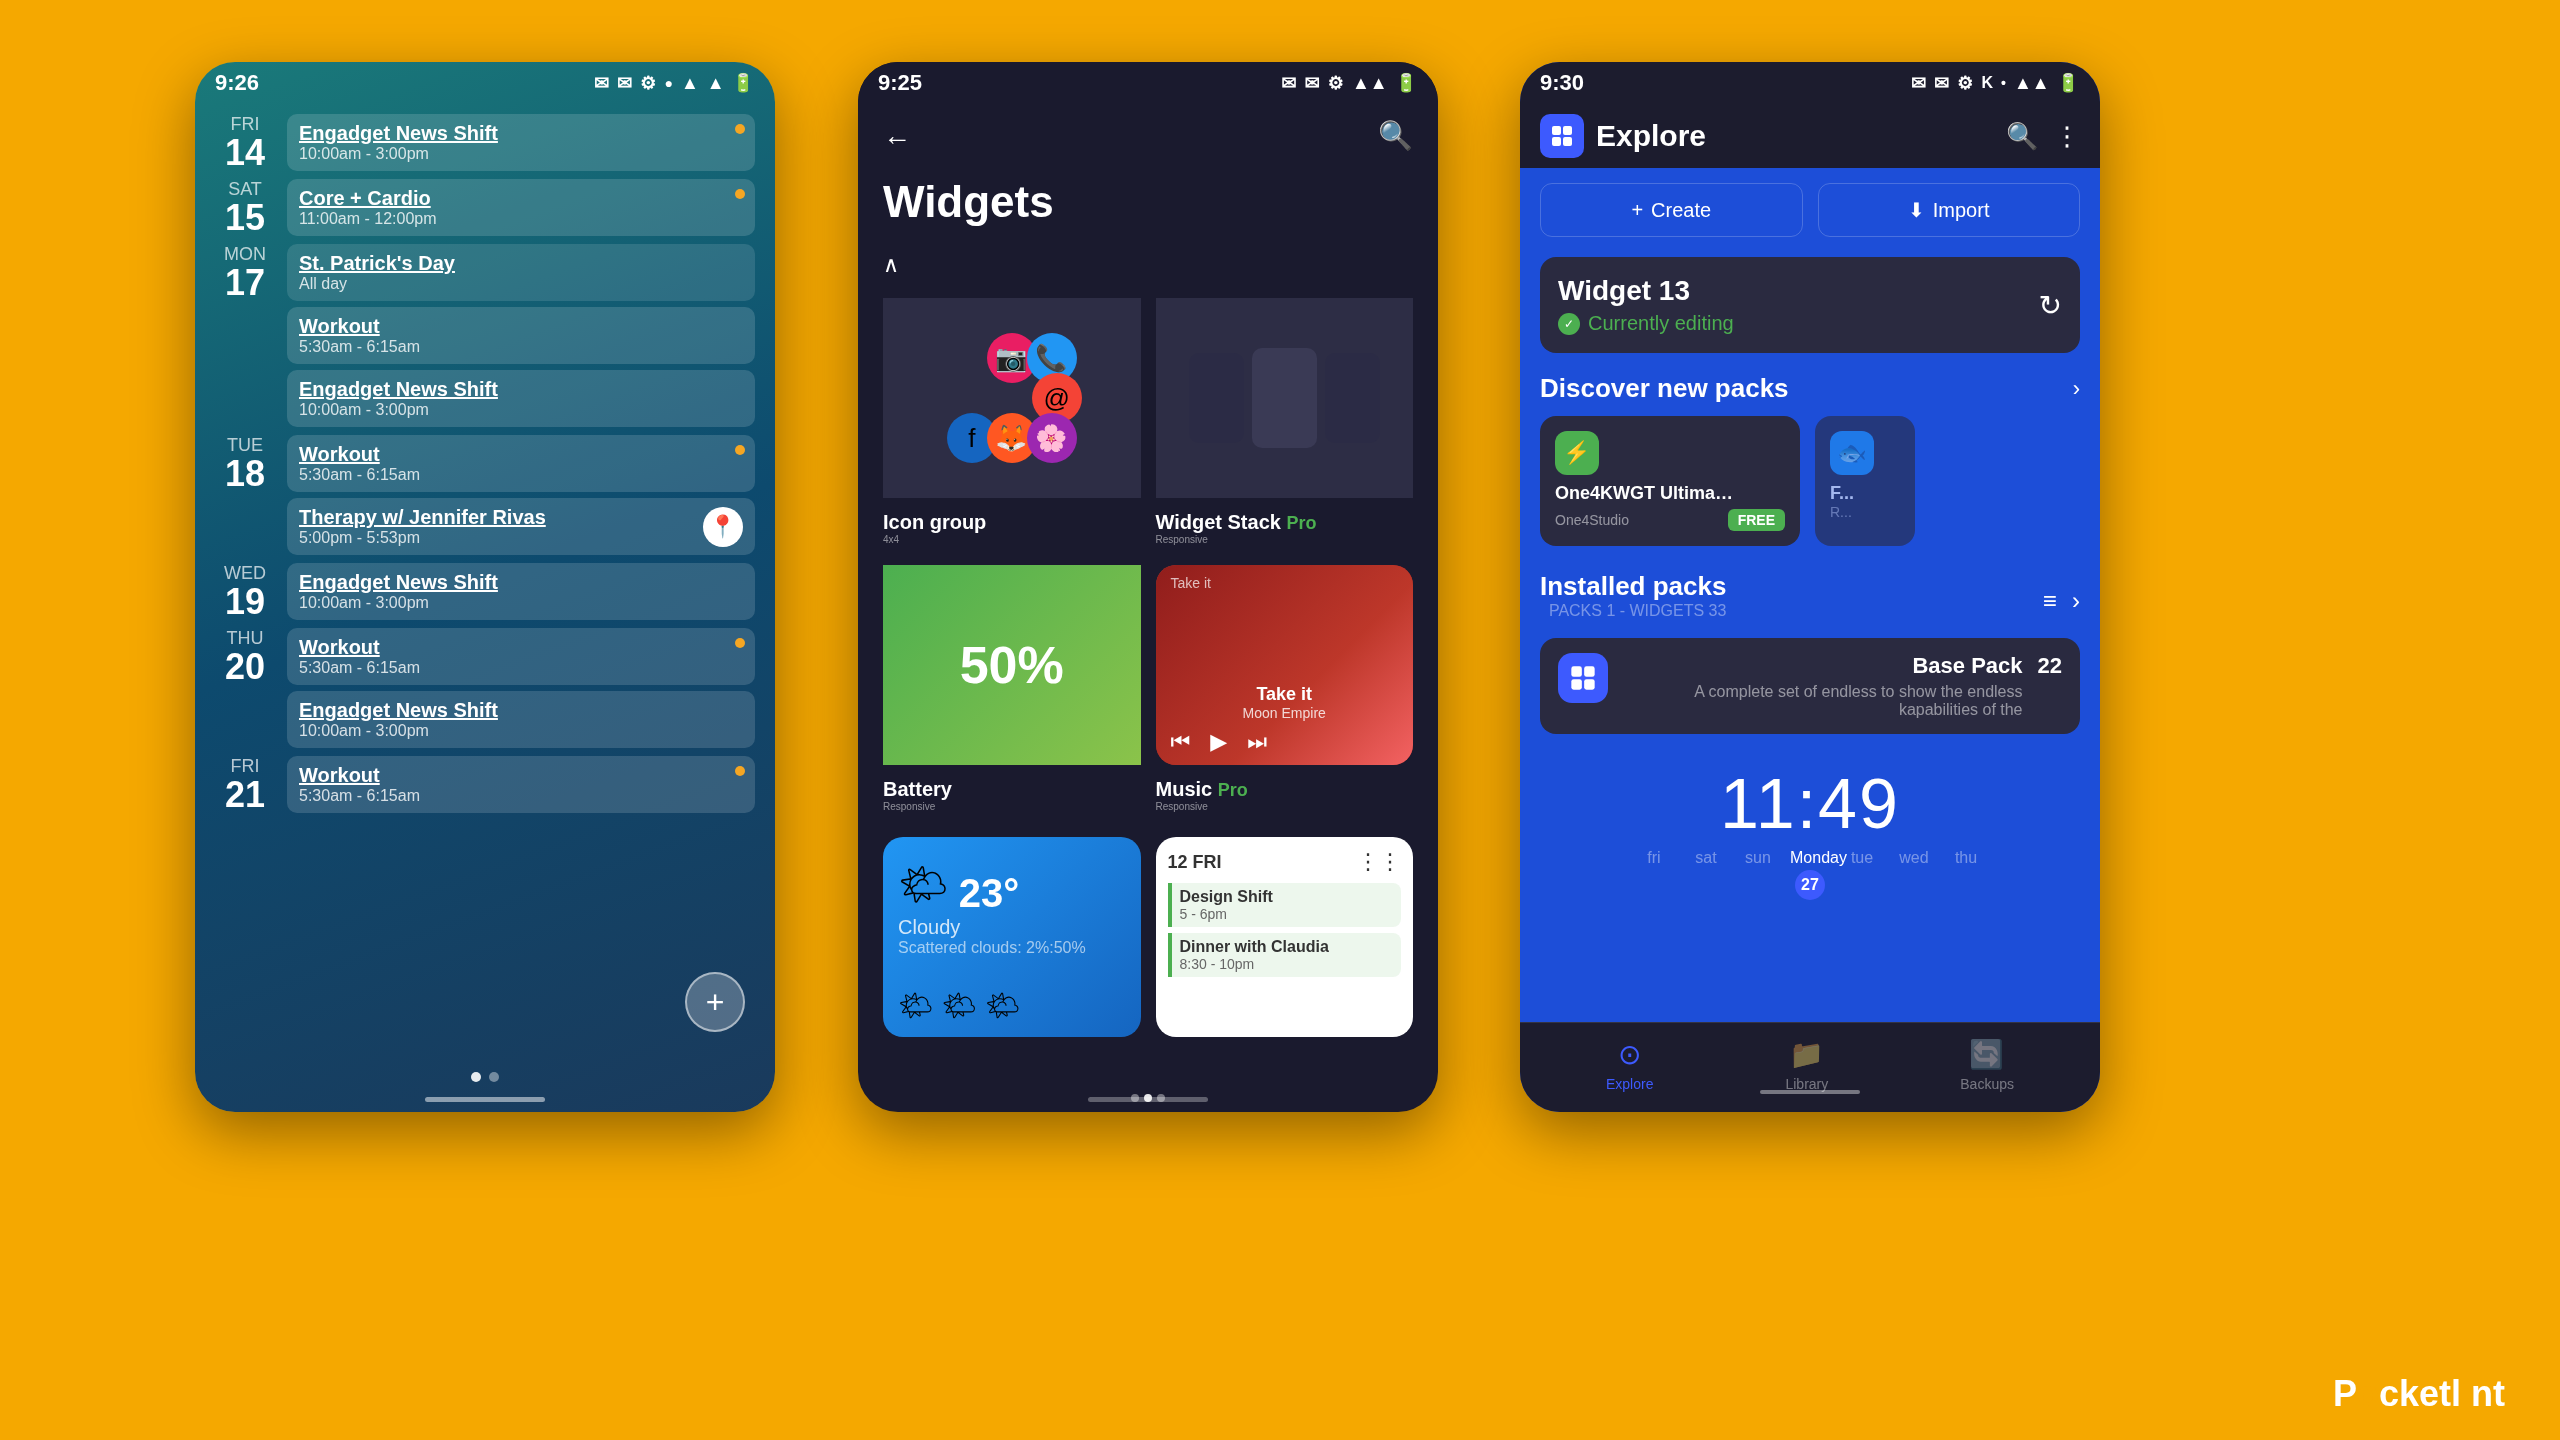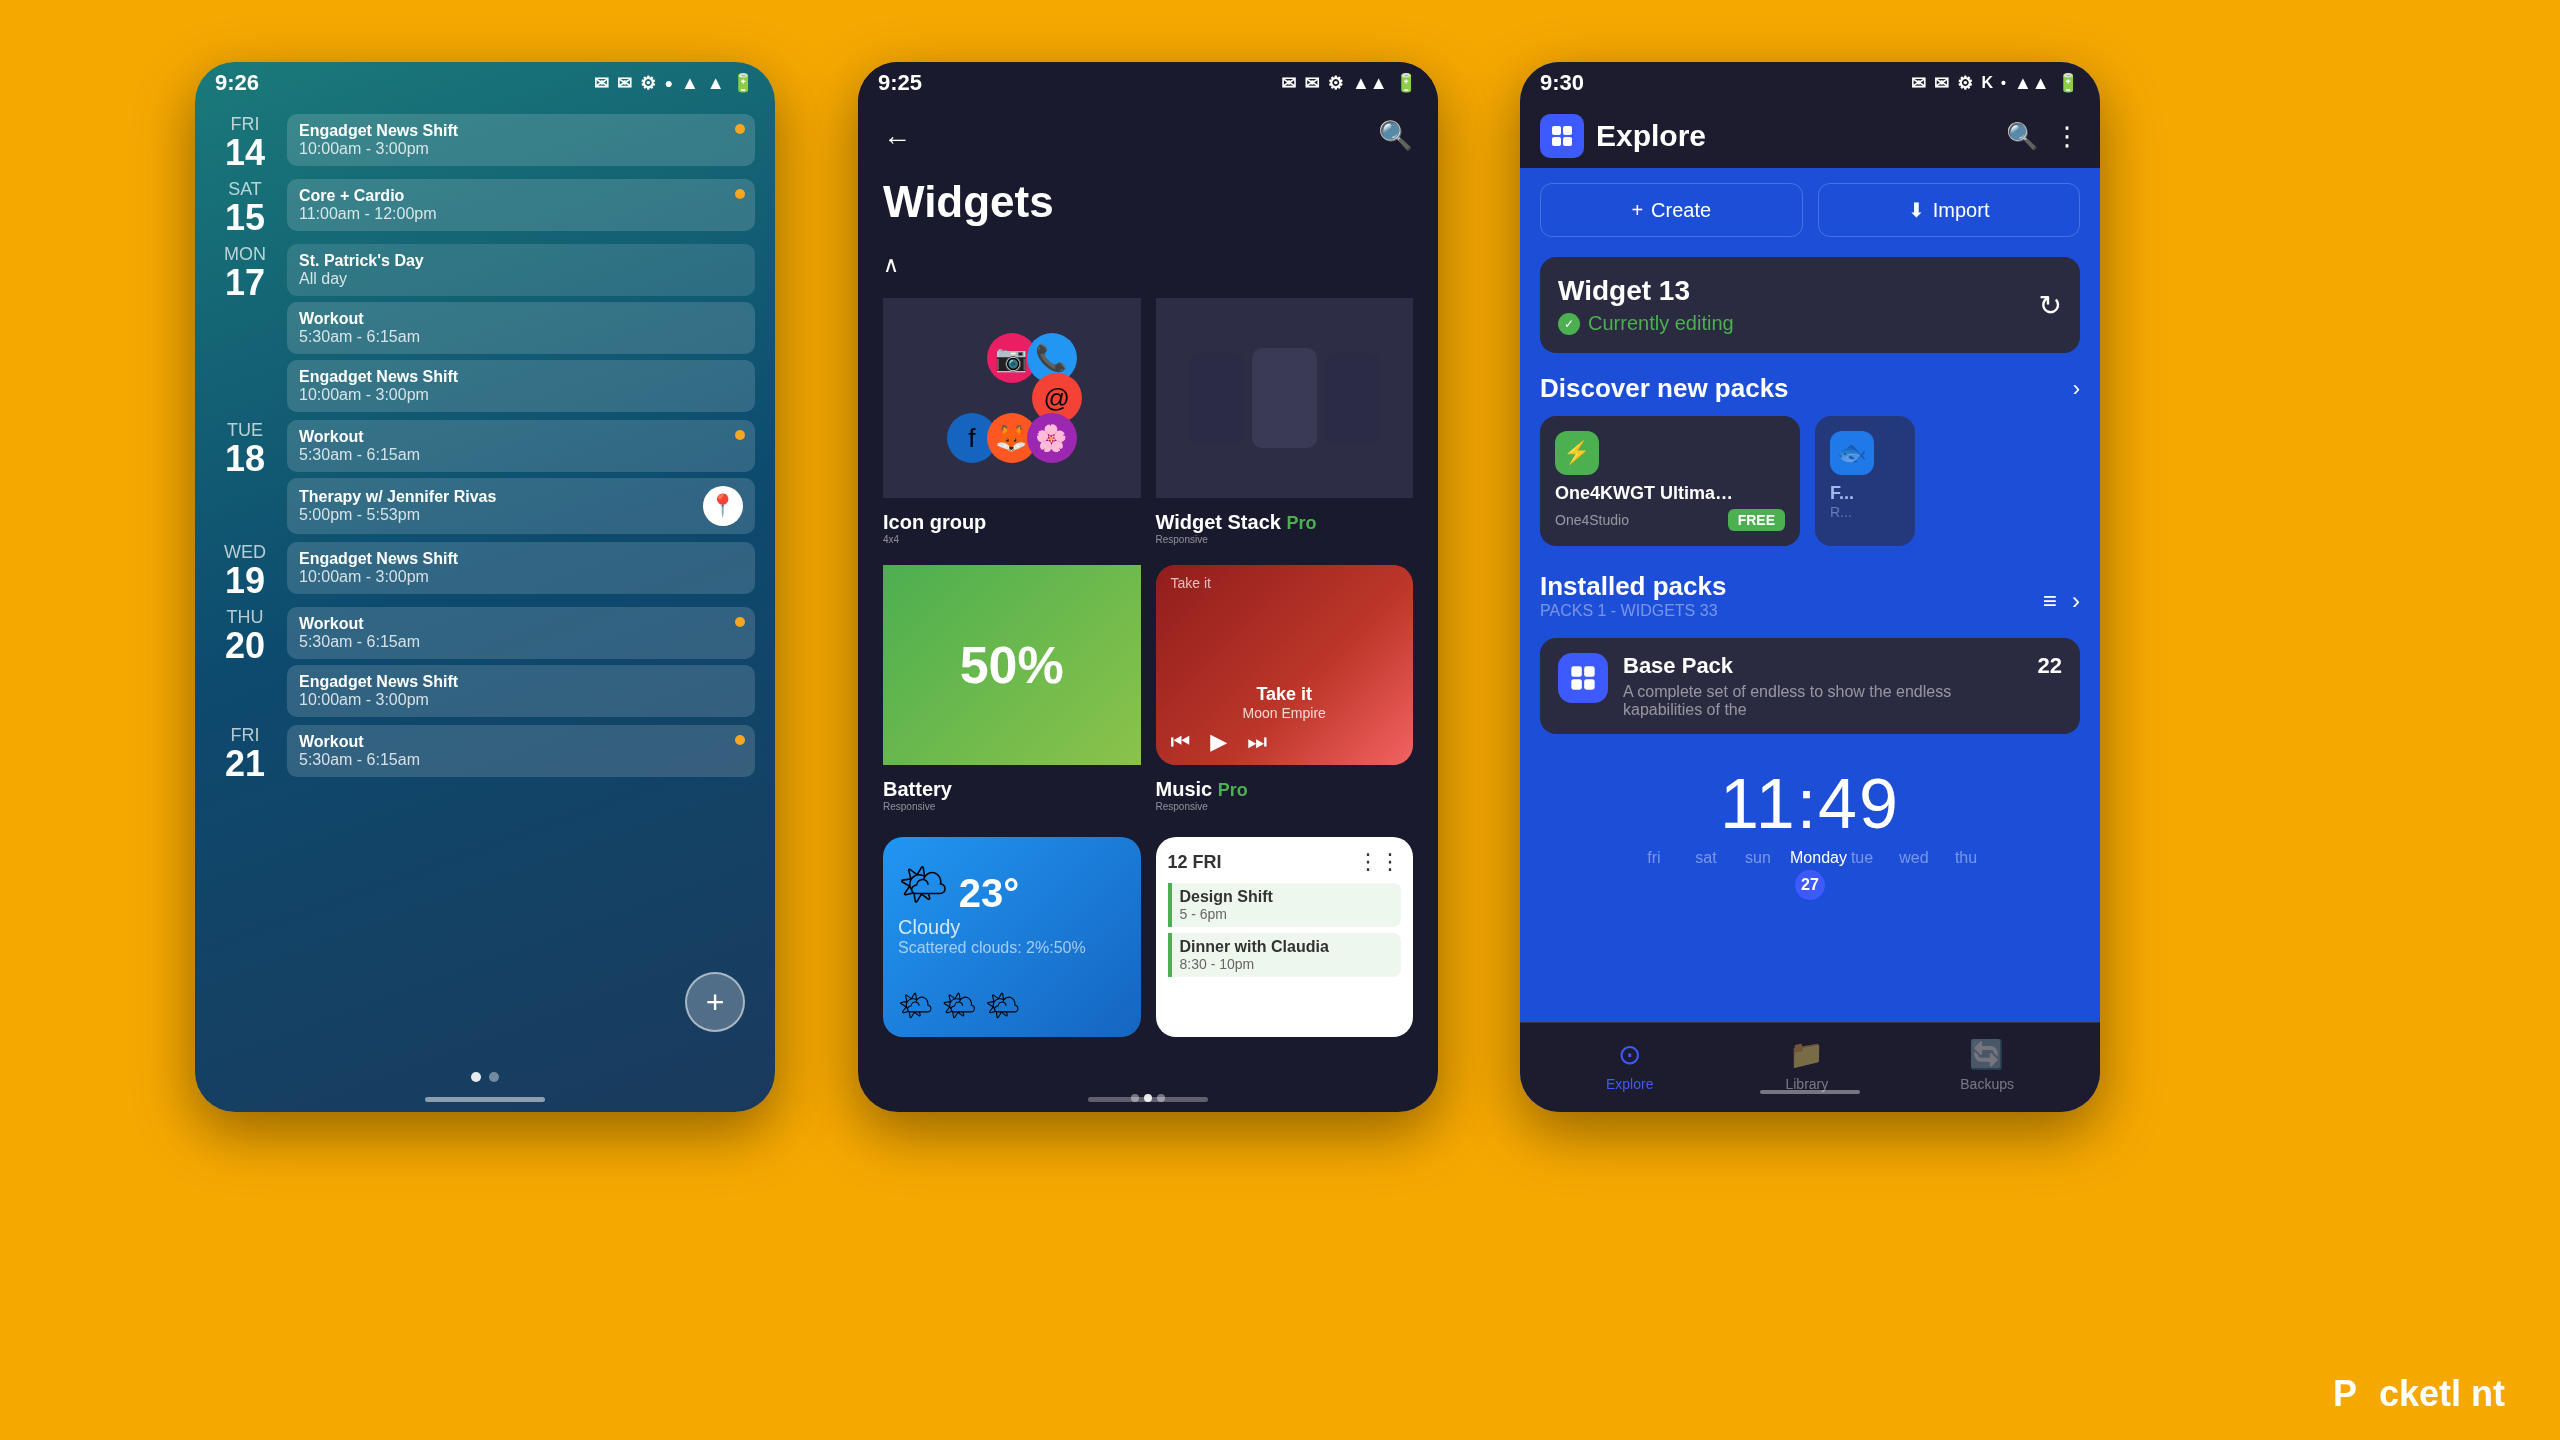--- a/index.html
+++ b/index.html
@@ -92,22 +92,23 @@
 
     .cal-event {
       background: rgba(255,255,255,0.15);
       border-radius: 10px;
       padding: 8px 12px;
       color: white;
       position: relative;
     }
 
     .cal-event .event-name {
-      font-size: 16px;
+      font-size: 20px;
       font-weight: 600;
+      text-decoration: underline;
     }
 
     .cal-event .event-time {
       font-size: 16px;
       color: rgba(255,255,255,0.8);
     }
 
     .cal-event .event-dot {
       position: absolute;
       right: 10px;
@@ -605,20 +606,21 @@
       background: #4CAF50;
       color: white;
       font-size: 14px;
       font-weight: 700;
       padding: 3px 10px;
       border-radius: 6px;
     }
 
     .installed-section {
       padding: 15px 20px 10px;
+      text-align: right;
     }
 
     .installed-title {
       font-size: 26px;
       font-weight: 700;
       color: white;
     }
 
     .installed-sub {
       font-size: 16px;

